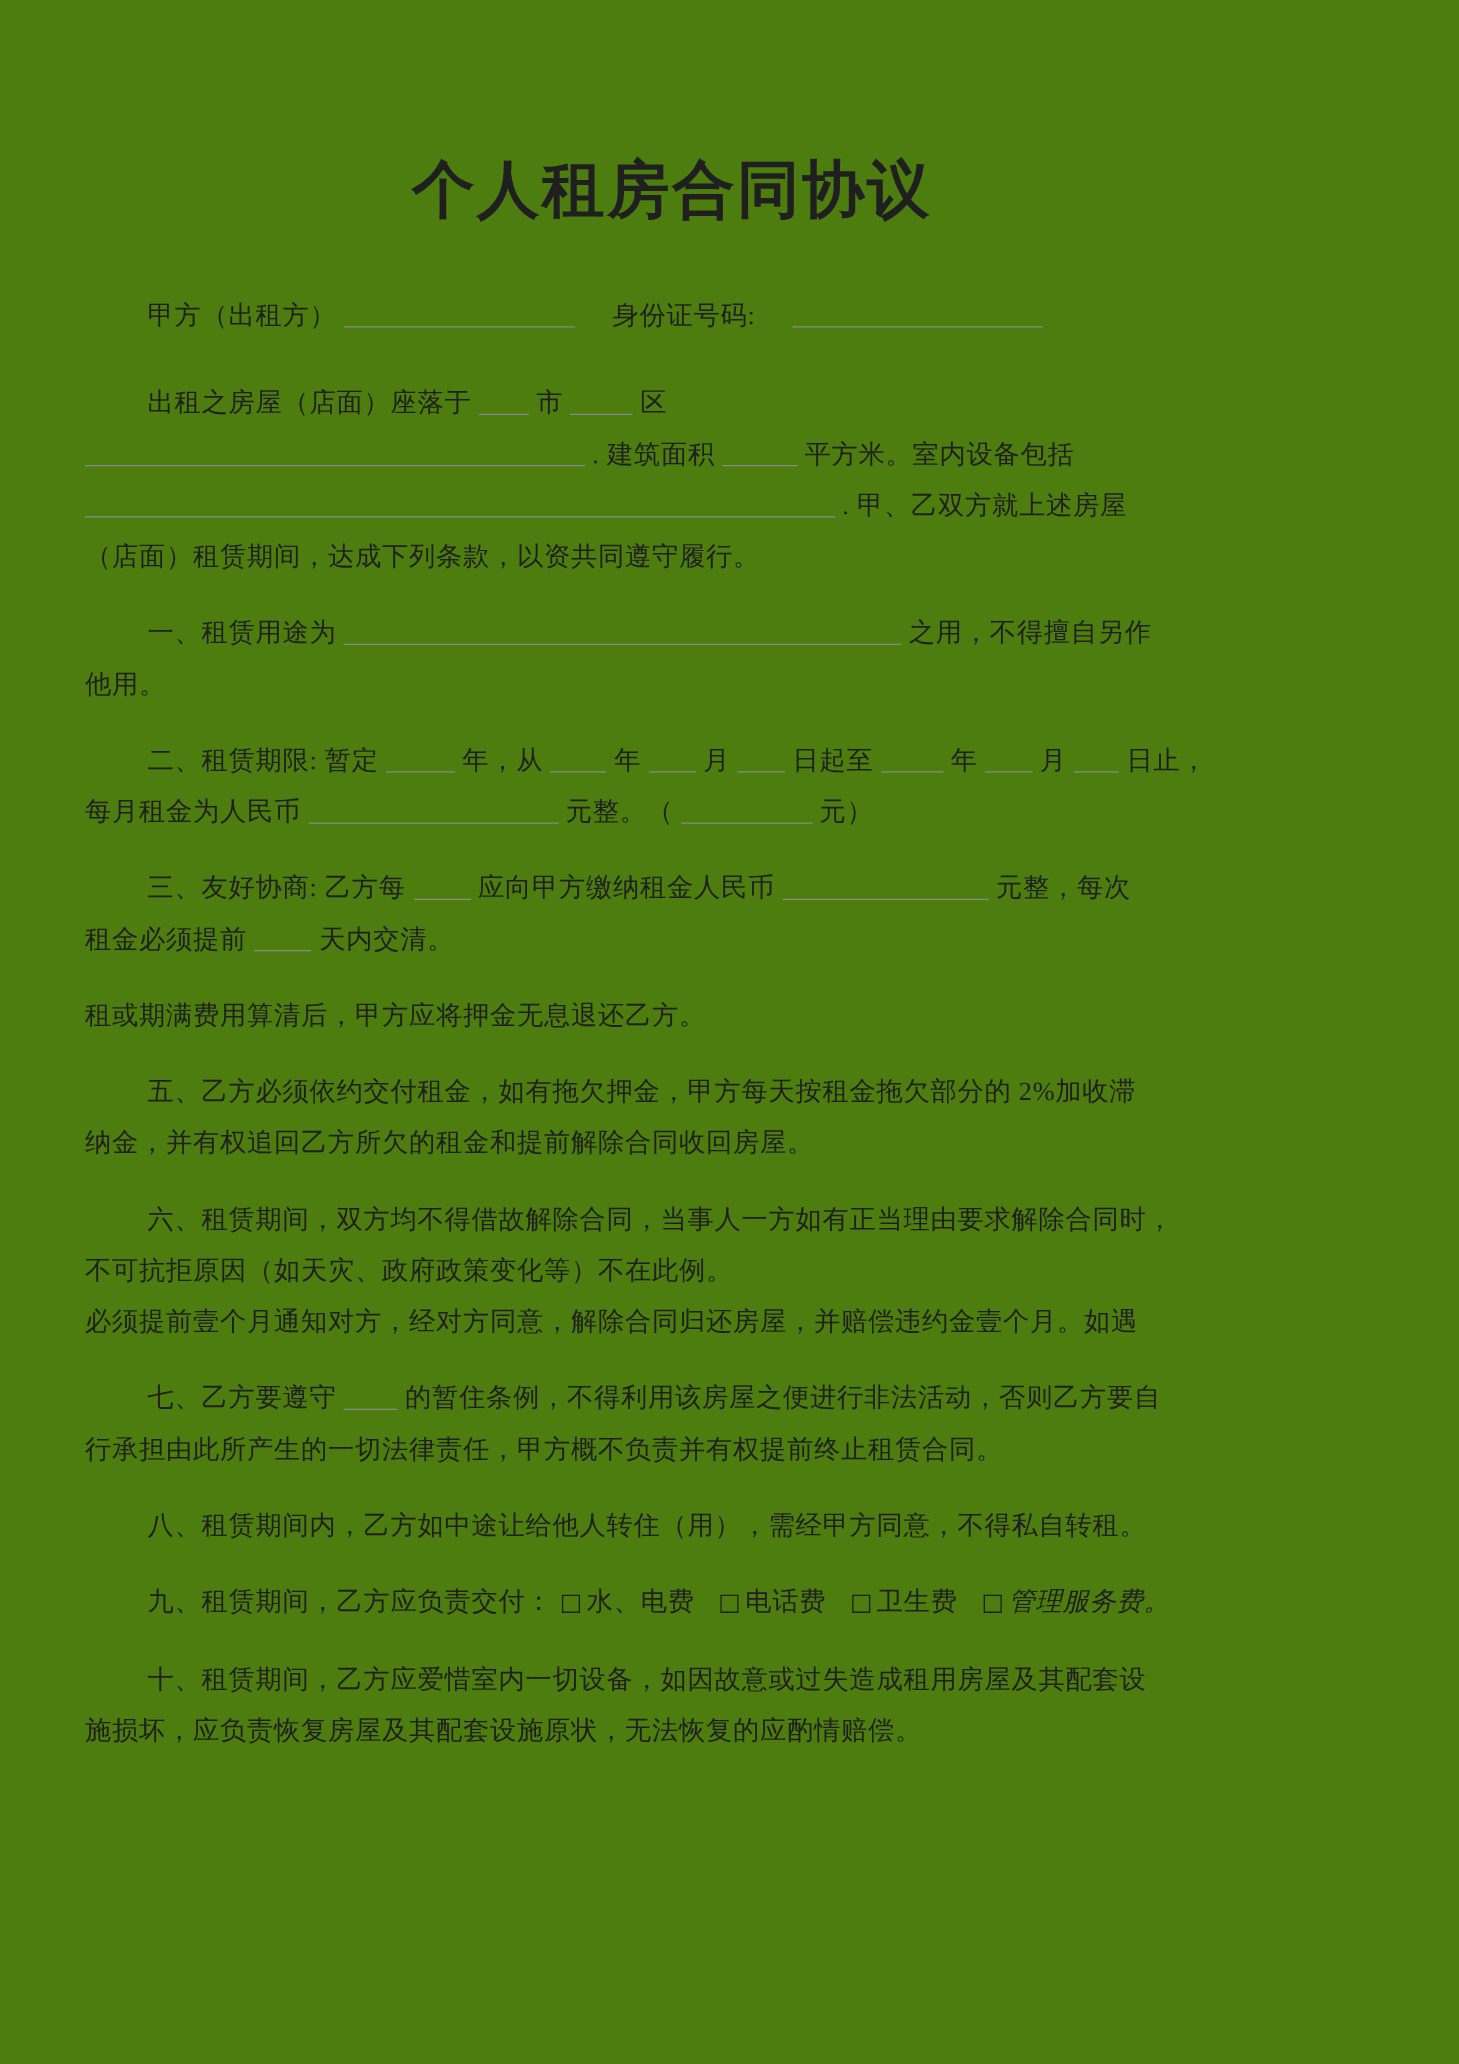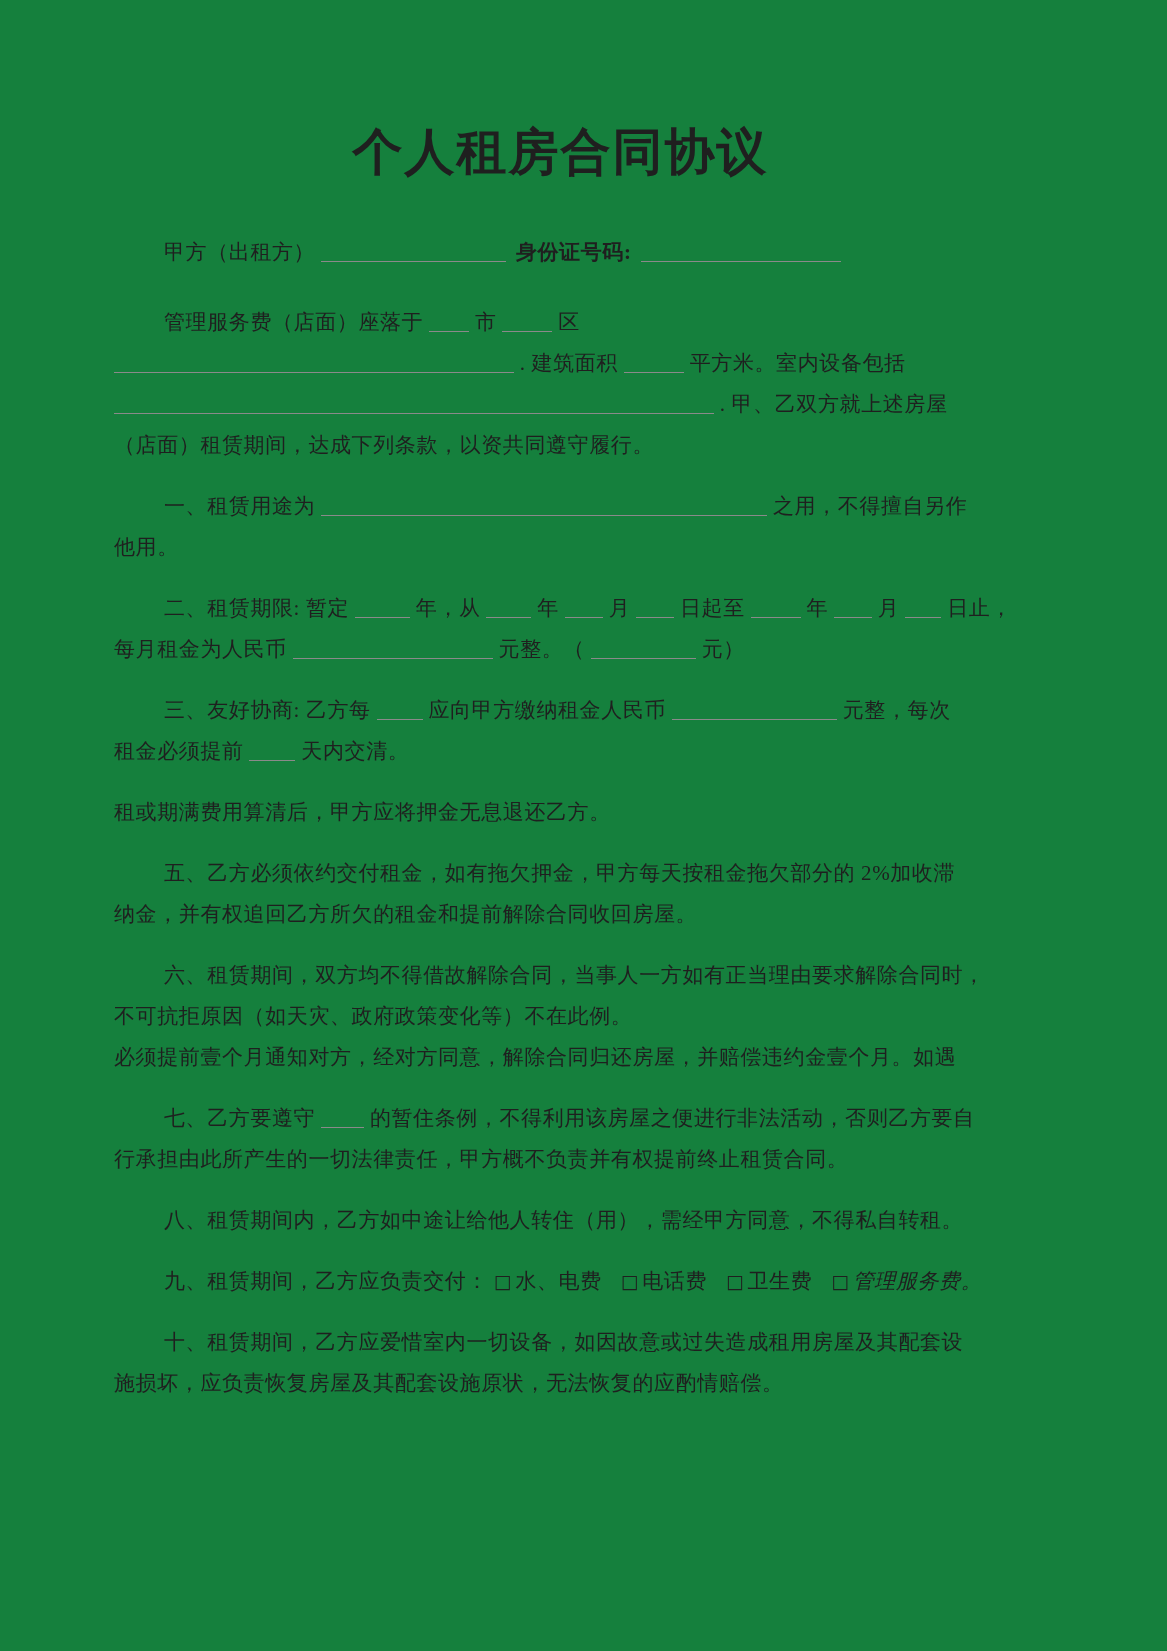--- a/index.html
+++ b/index.html
@@ -11,22 +11,22 @@
     width: 1167px;
     height: 1651px;
     font-family: "Liberation Serif", "DejaVu Serif", serif;
     color: #1f1f1f;
     overflow: hidden;
   }
   .page {
     box-sizing: border-box;
     width: 1167px;
     height: 1651px;
-    padding: 120px 160px 0 114px;
-    background: #15803d;
+    padding: 120px 160px 0 68px;
+    background: #4d7c0f;
   }
   .doc-title {
     text-align: center;
     font-size: 50px;
     font-weight: bold;
     line-height: 64px;
     letter-spacing: 2px;
     margin: 0 0 48px 0;
     white-space: nowrap;
   }
@@ -41,21 +41,21 @@
     letter-spacing: 0.6px;
     white-space: nowrap;
   }
   .indent { padding-left: 50px; }
   .blank {
     display: inline-block;
     height: 14px;
     border-bottom: 1px solid #8a8a8a;
     vertical-align: -3px;
   }
-  .gap-left { margin-left: 4px; font-weight: bold; }
+  .gap-left { margin-left: 24px; }
   .fee-item { margin-right: 13px; }
   .fee-item:last-child { margin-right: 0; font-style: italic; }
   .checkbox-glyph { margin-right: 3px; font-family: "DejaVu Sans", sans-serif; font-size: 19px; }
 </style>
 </head>
 <body>
 
 <div class="page">
 
   <h1 class="doc-title">个人租房合同协议</h1>
@@ -65,21 +65,21 @@
       <span>甲方（出租方）</span>
       <span class="blank" style="width:185px"></span>
       <span class="gap-left">身份证号码:</span>
       <span class="blank gap-left" style="width:200px"></span>
     </div>
   </div>
 
 
   <div class="para">
     <div class="line indent">
-      <span>管理服务费（店面）座落于</span>
+      <span>出租之房屋（店面）座落于</span>
       <span class="blank" style="width:40px"></span>
       <span>市</span>
       <span class="blank" style="width:50px"></span>
       <span>区</span>
     </div>
     <div class="line">
       <span class="blank" style="width:400px"></span>
       <span>. 建筑面积</span>
       <span class="blank" style="width:60px"></span>
       <span>平方米。室内设备包括</span>

